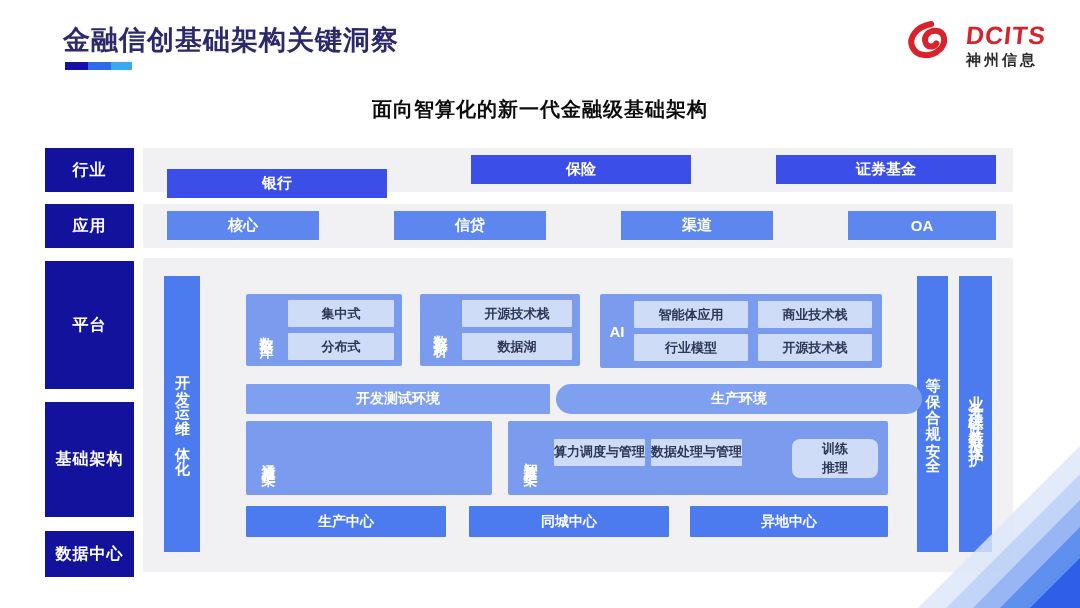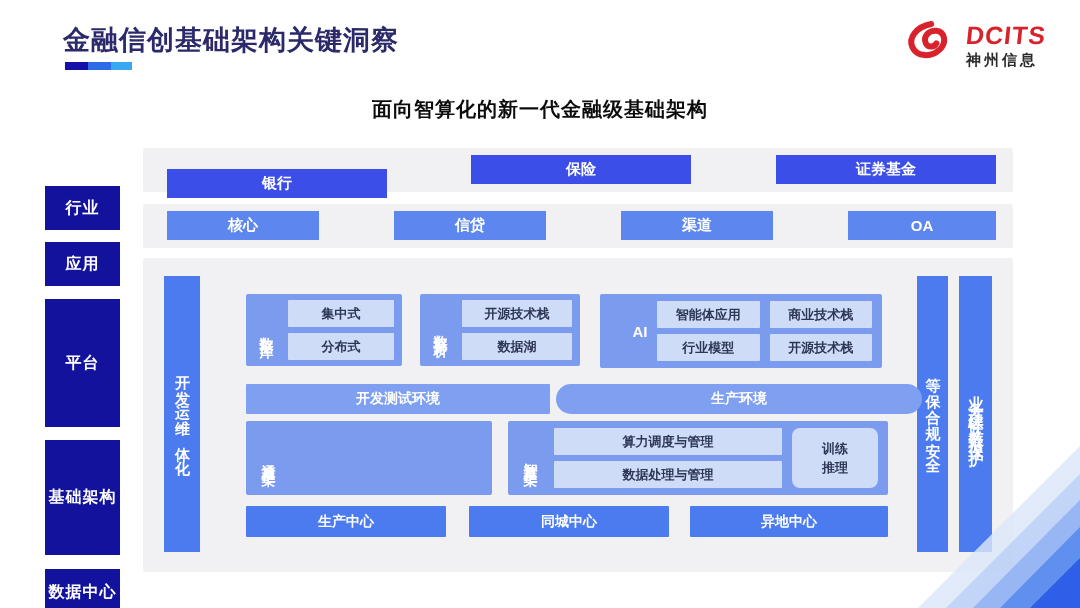--- a/index.html
+++ b/index.html
@@ -13,21 +13,21 @@
   .u1{width:23px;background:#1411a8;}
   .u2{width:23px;background:#2e6be6;}
   .u3{width:21px;background:#38a9f0;}
   .logo{position:absolute;right:34px;top:16px;display:flex;align-items:center;gap:8px;}
   .logo-text{display:flex;flex-direction:column;line-height:1.1;}
   .logo-brand{color:#d8232c;font-size:25px;font-weight:bold;transform:skewX(-6deg);letter-spacing:1px;}
   .logo-company{color:#2b2b2b;font-size:15px;font-weight:bold;letter-spacing:3px;margin-top:2px;}
   .subtitle{position:absolute;left:0;top:96px;width:1080px;text-align:center;font-size:20px;font-weight:bold;color:#0c0c0c;letter-spacing:1px;}
 
   
-  .layer-label{position:absolute;left:45px;width:75px;background:#12129c;color:#fff;font-weight:bold;font-size:16px;display:flex;align-items:center;justify-content:center;letter-spacing:1px;margin-top:38px;}
+  .layer-label{position:absolute;left:45px;width:89px;background:#12129c;color:#fff;font-weight:bold;font-size:16px;display:flex;align-items:center;justify-content:center;letter-spacing:1px;}
   .ll-industry{top:148px;height:44px;}
   .ll-application{top:204px;height:44px;}
   .ll-platform{top:261px;height:128px;}
   .ll-infra{top:402px;height:115px;}
   .ll-datacenter{top:531px;height:46px;}
 
   
   .panel{position:absolute;left:143px;width:870px;background:#f1f1f4;border-radius:2px;}
   .panel-industry{top:148px;height:44px;}
   .panel-application{top:204px;height:44px;}
@@ -50,27 +50,27 @@
   
   .block{position:absolute;background:#7b9bef;border-radius:2px;display:flex;align-items:center;}
   .block-label{color:#fff;font-weight:bold;font-size:14px;flex:0 0 auto;display:flex;align-items:center;justify-content:center;}
   .block-label .vtext{letter-spacing:3px;}
   .block-items{flex:1;display:flex;flex-direction:column;gap:6px;padding:8px 8px 8px 0;}
   .inner-box{background:#cfdcf8;border-radius:1px;height:27px;display:flex;align-items:center;justify-content:center;color:#2e3656;font-weight:bold;font-size:13px;}
   .blk-database{left:246px;top:294px;width:156px;height:72px;}
   .blk-analytics{left:420px;top:294px;width:160px;height:72px;}
   .blk-database .block-label,.blk-analytics .block-label{width:42px;}
   .blk-ai{left:600px;top:294px;width:282px;height:74px;}
-  .blk-ai .block-label{width:34px;font-size:15px;margin-left:23px;}
+  .blk-ai .block-label{width:34px;font-size:15px;}
   .ai-grid{flex:1;display:grid;grid-template-columns:1fr 1fr;gap:6px 10px;padding:8px 10px 8px 0;}
   .blk-general{left:246px;top:421px;width:246px;height:74px;}
   .blk-aicompute{left:508px;top:421px;width:380px;height:74px;}
   .blk-general .block-label,.blk-aicompute .block-label{width:46px;}
   .aicompute-body{flex:1;display:flex;gap:10px;padding:8px 10px 8px 0;}
-  .aicompute-col{flex:1;display:flex;flex-direction:column;gap:6px;}
+  .aicompute-col{flex:1;display:flex;flex-direction:row;gap:6px;}
   .side-box{flex:0 0 86px;background:#cfdcf8;border-radius:8px;display:flex;align-items:center;justify-content:center;color:#2e3656;font-weight:bold;font-size:13px;line-height:1.5;}
   .side-box span{display:block;width:30px;word-break:break-all;text-align:center;}
 
   
   .env-bar{position:absolute;top:384px;height:30px;background:#7f9ff0;color:#fff;font-weight:bold;font-size:14px;display:flex;align-items:center;justify-content:center;border-radius:1px;}
   .env-dev{left:246px;width:304px;}
   .env-prod{left:556px;width:366px;border-radius:15px;}
 
   
   .center-pill{position:absolute;top:506px;height:31px;background:#4b7bee;color:#fff;font-weight:bold;font-size:14px;display:flex;align-items:center;justify-content:center;border-radius:1px;}

